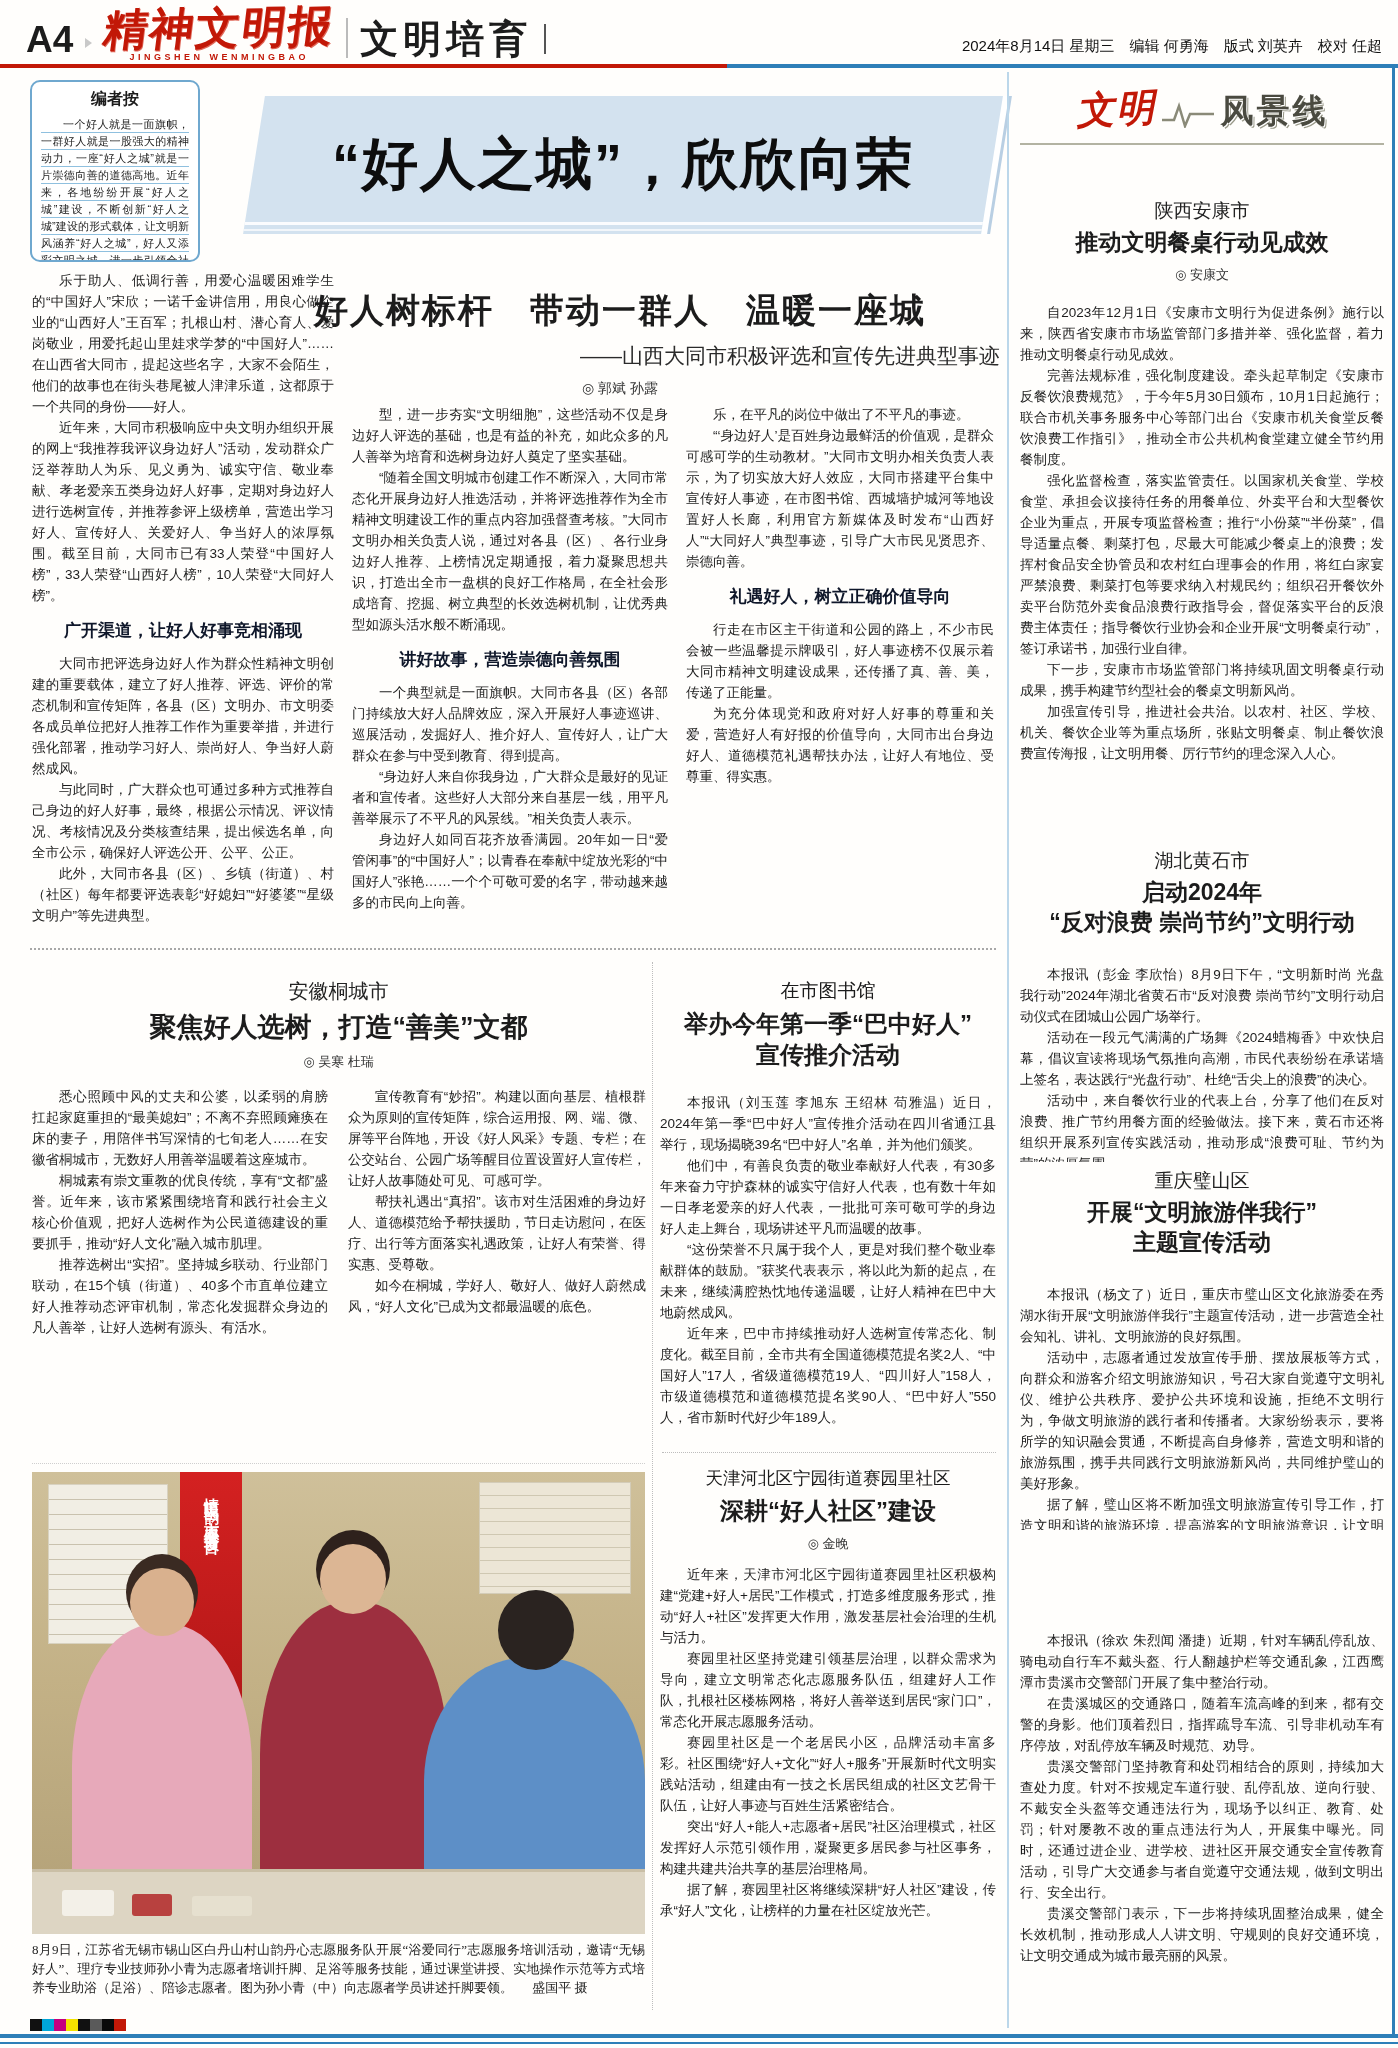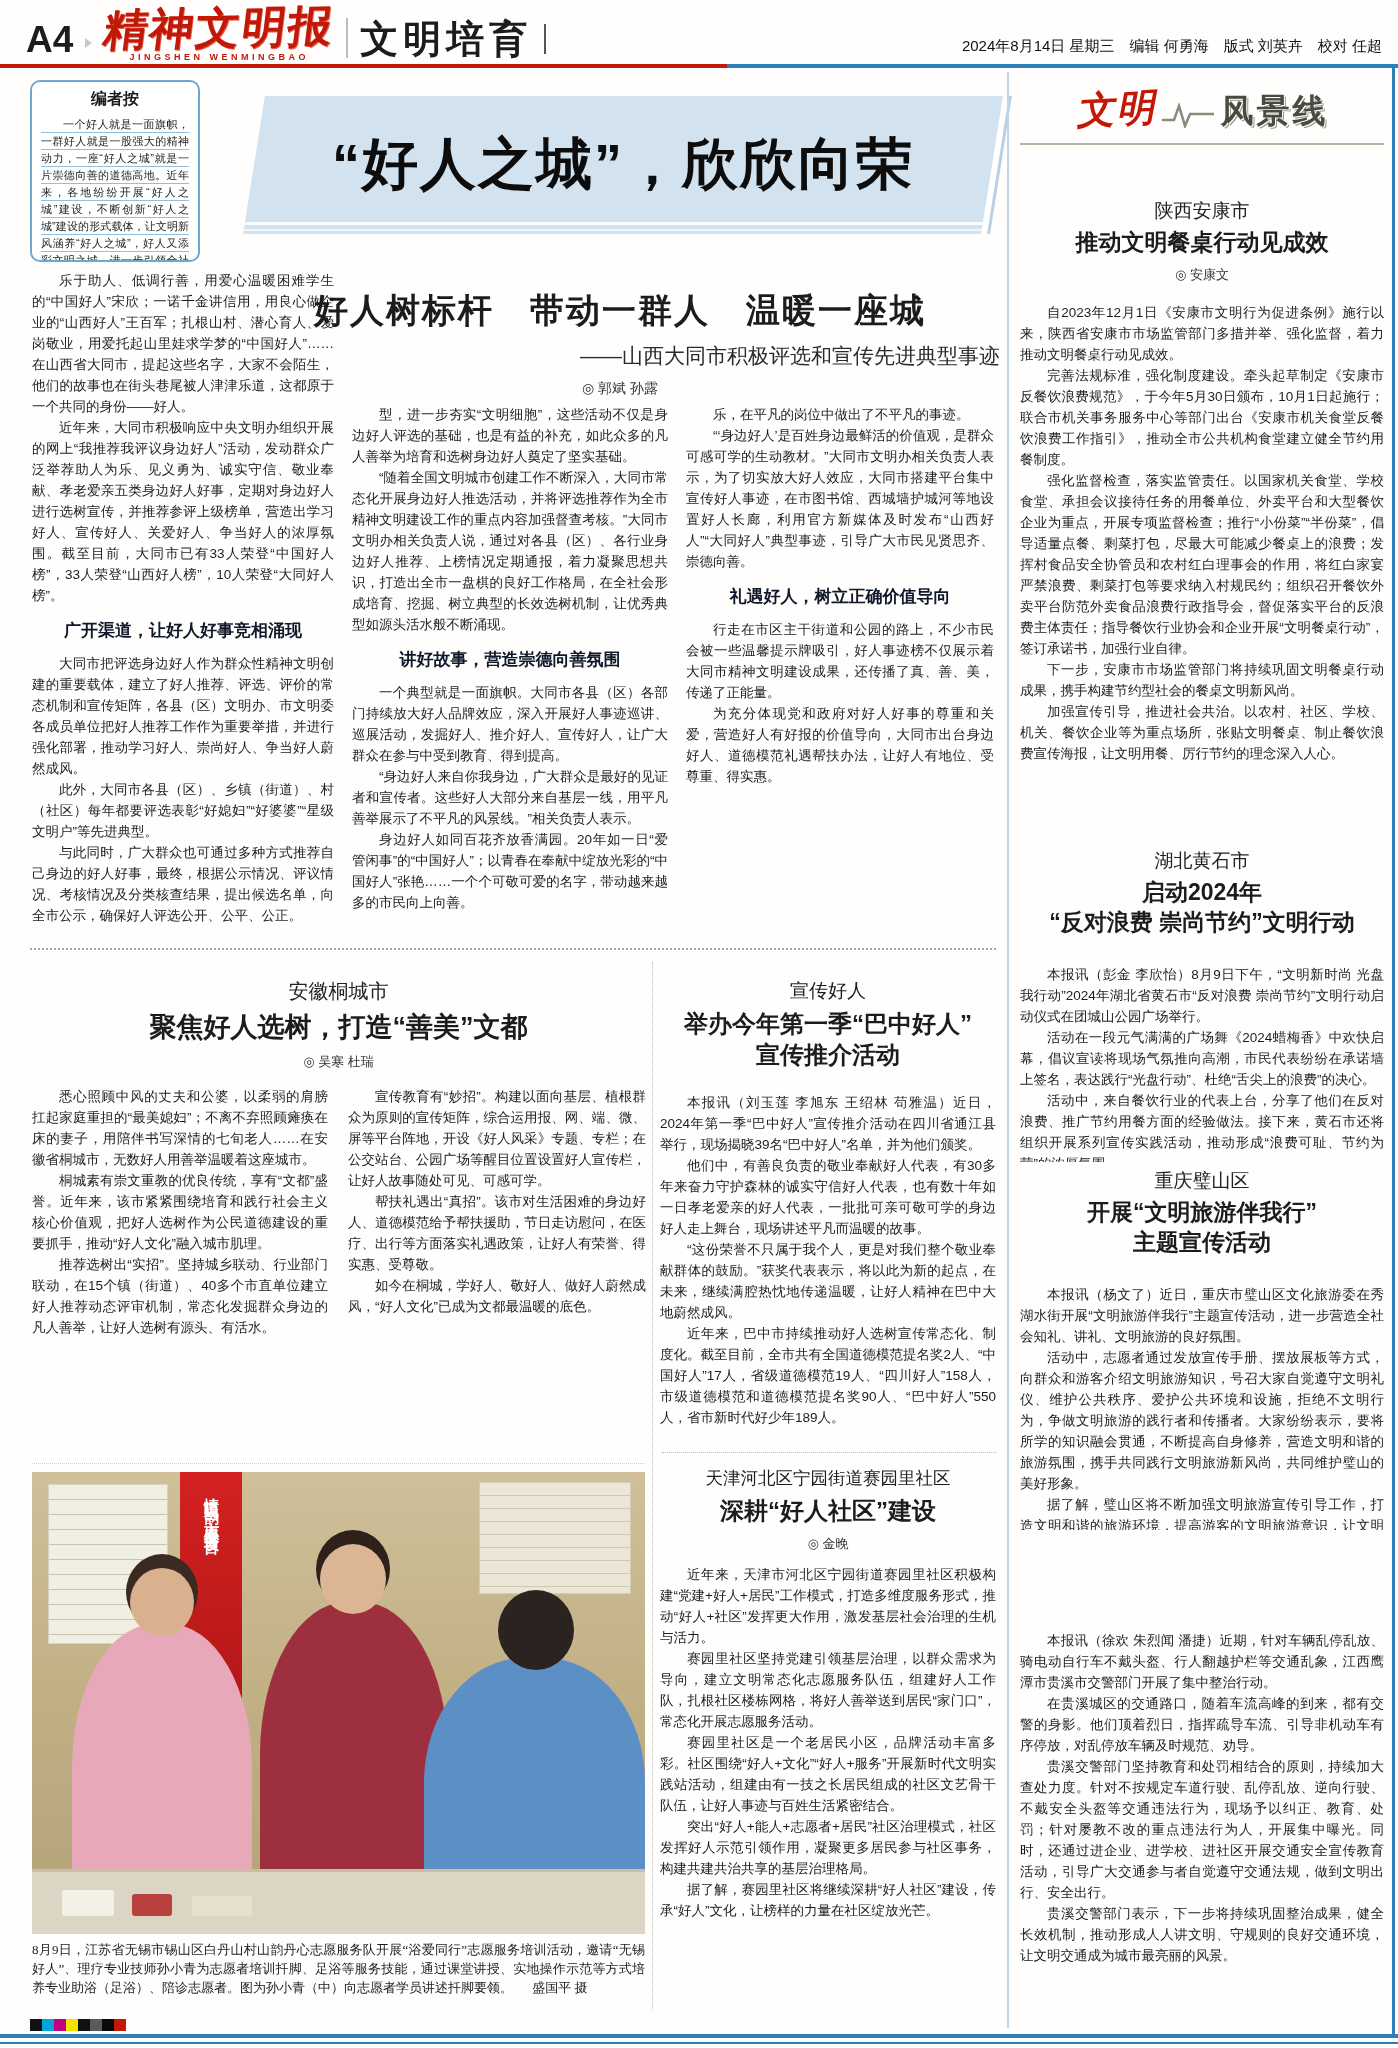--- a/index.html
+++ b/index.html
@@ -144,22 +144,22 @@
     <h2 class="main-title">好人树标杆　带动一群人　温暖一座城</h2>
     <p class="main-subtitle">——山西大同市积极评选和宣传先进典型事迹</p>
     <p class="main-byline">◎ 郭斌 孙露</p>
   </div>
 
   <div class="m-col1">
       <p class="para">乐于助人、低调行善，用爱心温暖困难学生的“中国好人”宋欣；一诺千金讲信用，用良心做企业的“山西好人”王百军；扎根山村、潜心育人、爱岗敬业，用爱托起山里娃求学梦的“中国好人”……在山西省大同市，提起这些名字，大家不会陌生，他们的故事也在街头巷尾被人津津乐道，这都原于一个共同的身份——好人。</p>
       <p class="para">近年来，大同市积极响应中央文明办组织开展的网上“我推荐我评议身边好人”活动，发动群众广泛举荐助人为乐、见义勇为、诚实守信、敬业奉献、孝老爱亲五类身边好人好事，定期对身边好人进行选树宣传，并推荐参评上级榜单，营造出学习好人、宣传好人、关爱好人、争当好人的浓厚氛围。截至目前，大同市已有33人荣登“中国好人榜”，33人荣登“山西好人榜”，10人荣登“大同好人榜”。</p>
       <h4 class="col-subhead">广开渠道，让好人好事竞相涌现</h4>
       <p class="para">大同市把评选身边好人作为群众性精神文明创建的重要载体，建立了好人推荐、评选、评价的常态机制和宣传矩阵，各县（区）文明办、市文明委各成员单位把好人推荐工作作为重要举措，并进行强化部署，推动学习好人、崇尚好人、争当好人蔚然成风。</p>
+      <p class="para">与此同时，广大群众也可通过多种方式推荐自己身边的好人好事，最终，根据公示情况、评议情况、考核情况及分类核查结果，提出候选名单，向全市公示，确保好人评选公开、公平、公正。</p>
       <p class="para">此外，大同市各县（区）、乡镇（街道）、村（社区）每年都要评选表彰“好媳妇”“好婆婆”“星级文明户”等先进典型。</p>
-      <p class="para">与此同时，广大群众也可通过多种方式推荐自己身边的好人好事，最终，根据公示情况、评议情况、考核情况及分类核查结果，提出候选名单，向全市公示，确保好人评选公开、公平、公正。</p>
     </div>
   <div class="m-col2">
       <p class="para">型，进一步夯实“文明细胞”，这些活动不仅是身边好人评选的基础，也是有益的补充，如此众多的凡人善举为培育和选树身边好人奠定了坚实基础。</p>
       <p class="para">“随着全国文明城市创建工作不断深入，大同市常态化开展身边好人推选活动，并将评选推荐作为全市精神文明建设工作的重点内容加强督查考核。”大同市文明办相关负责人说，通过对各县（区）、各行业身边好人推荐、上榜情况定期通报，着力凝聚思想共识，打造出全市一盘棋的良好工作格局，在全社会形成培育、挖掘、树立典型的长效选树机制，让优秀典型如源头活水般不断涌现。</p>
       <h4 class="col-subhead">讲好故事，营造崇德向善氛围</h4>
       <p class="para">一个典型就是一面旗帜。大同市各县（区）各部门持续放大好人品牌效应，深入开展好人事迹巡讲、巡展活动，发掘好人、推介好人、宣传好人，让广大群众在参与中受到教育、得到提高。</p>
       <p class="para">“身边好人来自你我身边，广大群众是最好的见证者和宣传者。这些好人大部分来自基层一线，用平凡善举展示了不平凡的风景线。”相关负责人表示。</p>
       <p class="para">身边好人如同百花齐放香满园。20年如一日“爱管闲事”的“中国好人”；以青春在奉献中绽放光彩的“中国好人”张艳……一个个可敬可爱的名字，带动越来越多的市民向上向善。</p>
     </div>
   <div class="m-col3">
@@ -186,21 +186,21 @@
       <p class="para">桐城素有崇文重教的优良传统，享有“文都”盛誉。近年来，该市紧紧围绕培育和践行社会主义核心价值观，把好人选树作为公民道德建设的重要抓手，推动“好人文化”融入城市肌理。</p>
       <p class="para">推荐选树出“实招”。坚持城乡联动、行业部门联动，在15个镇（街道）、40多个市直单位建立好人推荐动态评审机制，常态化发掘群众身边的凡人善举，让好人选树有源头、有活水。</p>
     </div>
   <div class="tc-colB">
       <p class="para">宣传教育有“妙招”。构建以面向基层、植根群众为原则的宣传矩阵，综合运用报、网、端、微、屏等平台阵地，开设《好人风采》专题、专栏；在公交站台、公园广场等醒目位置设置好人宣传栏，让好人故事随处可见、可感可学。</p>
       <p class="para">帮扶礼遇出“真招”。该市对生活困难的身边好人、道德模范给予帮扶援助，节日走访慰问，在医疗、出行等方面落实礼遇政策，让好人有荣誉、得实惠、受尊敬。</p>
       <p class="para">如今在桐城，学好人、敬好人、做好人蔚然成风，“好人文化”已成为文都最温暖的底色。</p>
     </div>
 
   <div class="bz-head">
-    <p class="bz-kicker">宣传好人</p>
+    <p class="bz-kicker">在市图书馆</p>
     <h3 class="bz-title"><span>举办今年第一季“巴中好人”</span><br>
     <span>宣传推介活动</span></h3>
   </div>
   <div class="bz-body">
       <p class="para">本报讯（刘玉莲 李旭东 王绍林 苟雅温）近日，2024年第一季“巴中好人”宣传推介活动在四川省通江县举行，现场揭晓39名“巴中好人”名单，并为他们颁奖。</p>
       <p class="para">他们中，有善良负责的敬业奉献好人代表，有30多年来奋力守护森林的诚实守信好人代表，也有数十年如一日孝老爱亲的好人代表，一批批可亲可敬可学的身边好人走上舞台，现场讲述平凡而温暖的故事。</p>
       <p class="para">“这份荣誉不只属于我个人，更是对我们整个敬业奉献群体的鼓励。”获奖代表表示，将以此为新的起点，在未来，继续满腔热忱地传递温暖，让好人精神在巴中大地蔚然成风。</p>
       <p class="para">近年来，巴中市持续推动好人选树宣传常态化、制度化。截至目前，全市共有全国道德模范提名奖2人、“中国好人”17人，省级道德模范19人、“四川好人”158人，市级道德模范和道德模范提名奖90人、“巴中好人”550人，省市新时代好少年189人。</p>
     </div>
 

